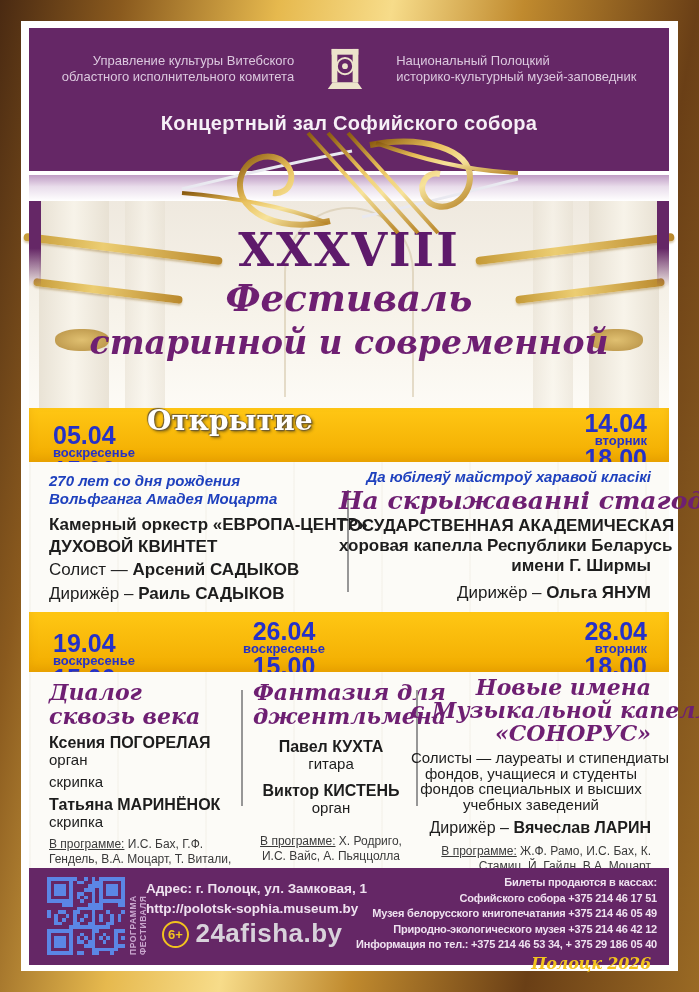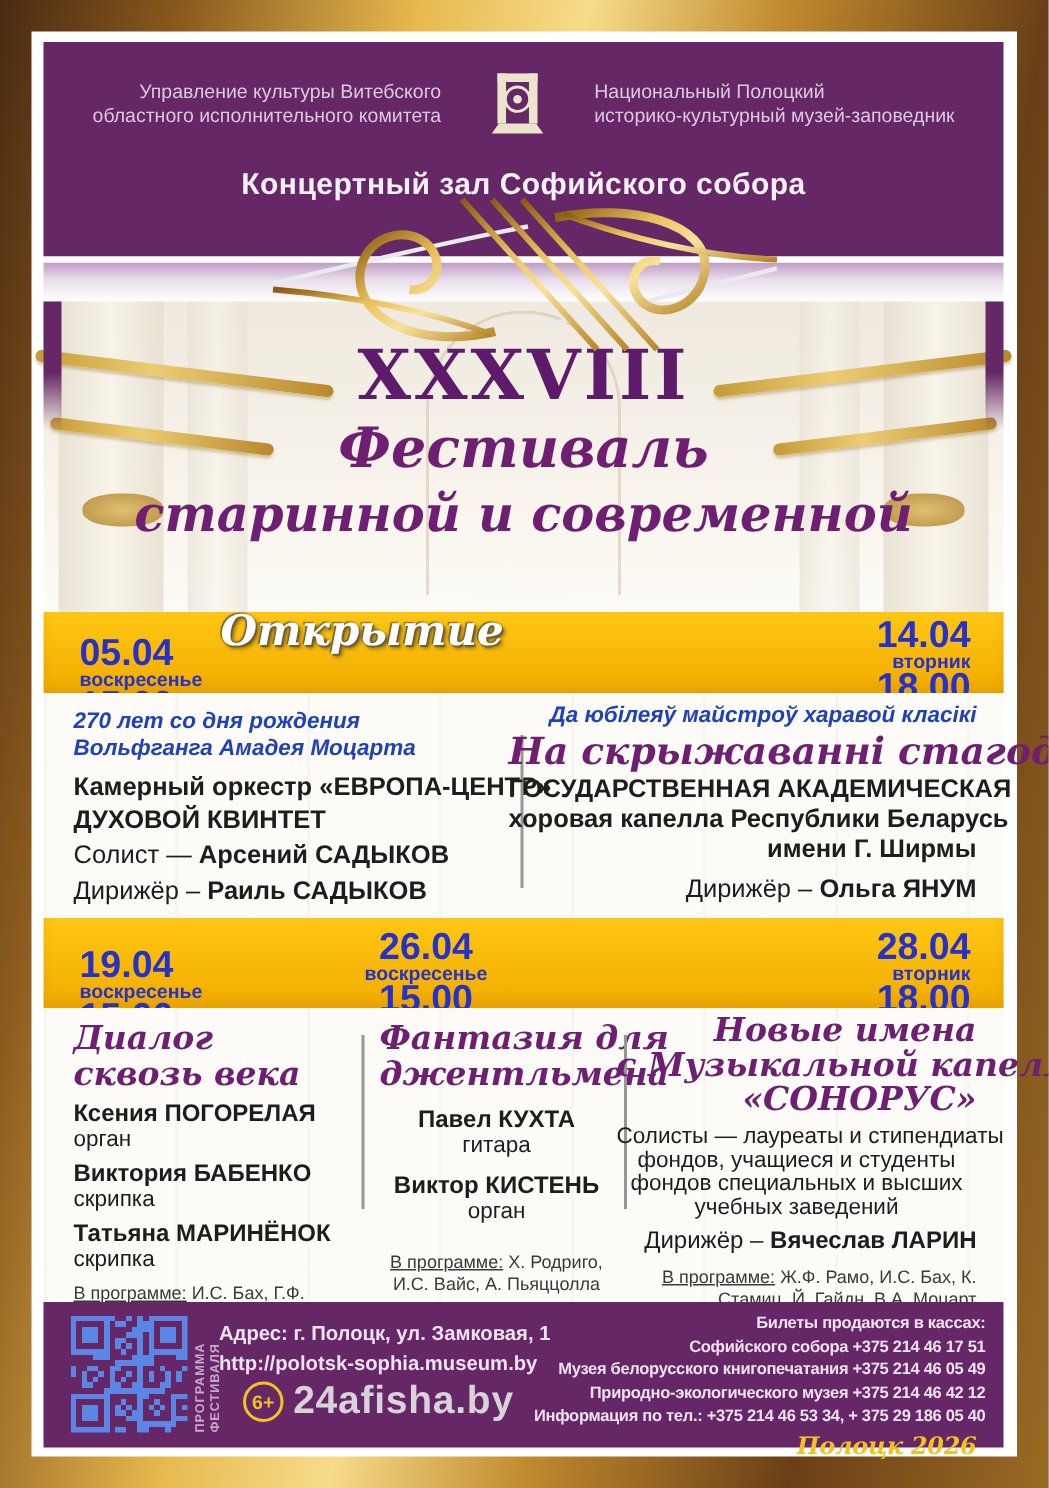--- a/index.html
+++ b/index.html
@@ -62,21 +62,21 @@
   .band1{top:387px;height:54px;}
   .band2{top:591px;height:60px;}
   .dateblock{position:absolute;color:var(--date_blue);font-weight:bold;white-space:nowrap;}
   .dateblock .d,.dateblock .t{font-size:25px;line-height:22px;}
   .dateblock .w{font-size:13px;line-height:13px;}
   .b-left{left:24px;top:4px;margin-top:12px;}
   .b-right{right:22px;top:4px;text-align:right;}
   .b2 .dateblock{top:8px;}
   .b-center{left:170px;width:170px;top:8px;text-align:center;}
   .b1-caption{position:absolute;left:118px;top:0;color:#fff;
-    font-family:"DejaVu Serif",serif;font-style:italic;font-weight:bold;font-size:28px;line-height:26px;
+    font-family:"DejaVu Serif",serif;font-weight:bold;font-size:28px;line-height:26px;
     text-shadow:1px 1px 1px #6b5a33,-1px -1px 1px #6b5a33,2px 2px 3px rgba(60,50,20,.6);}
   .b1-caption .c2{padding-left:85px;}
 
   
   .paper{background:#fcfbf7;
     background-image:repeating-linear-gradient(90deg,rgba(205,195,170,.10) 0 2px,transparent 2px 88px);}
   .concert1{top:441px;height:150px;}
   .concert2{top:651px;height:196px;}
   .vdiv{position:absolute;width:2px;background:#979797;}
   .c1-div{left:318px;top:28px;height:102px;}
@@ -266,21 +266,20 @@
 
     <section class="paper concert2">
       <div class="c2-col1">
         <div class="col-script">Диалог</div>
         <div class="col-script">сквозь века</div>
         <div class="perf">
           <div class="nm">Ксения ПОГОРЕЛАЯ</div>
           <div class="ins">орган</div>
         </div>
         <div class="perf">
-          <div class="nm">Виктория БАБЕНКО</div>
           <div class="ins">скрипка</div>
         </div>
         <div class="perf">
           <div class="nm">Татьяна МАРИНЁНОК</div>
           <div class="ins">скрипка</div>
         </div>
         <div class="prog wrap"><span class="lbl">В программе:</span><span> И.С. Бах, Г.Ф. Гендель, В.А. Моцарт, Т. Витали, Ж. Массне</span></div>
       </div>
       <div class="vdiv c2-d1"></div>
       <div class="c2-col2">

